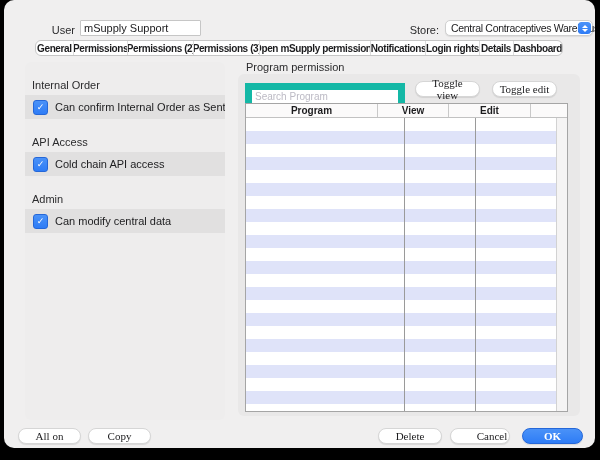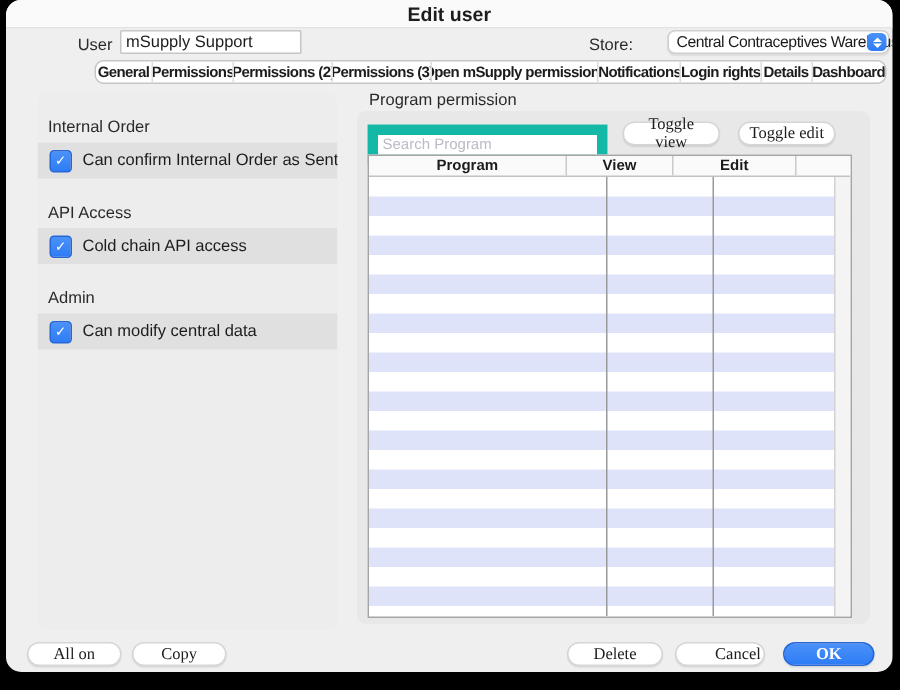--- a/index.html
+++ b/index.html
@@ -20,40 +20,40 @@
   }
   .title{font-size:13px;font-weight:bold;color:#1c1c1e;}
   
   .hdr-label{position:absolute;font-size:11px;color:#2b2b2d;}
   .user-label{left:0;top:24px;width:71px;text-align:right;}
   .user-input{
     position:absolute;left:76px;top:20px;width:113px;height:14px;
     border:1px solid #c6c6c6;background:#fff;font-size:11px;color:#1c1c1e;
     padding:0 3px;font-family:inherit;border-radius:1px;
   }
-  .store-label{left:358px;top:24px;width:60px;text-align:right;}
+  .store-label{left:375px;top:24px;width:60px;text-align:right;}
   .store-popup{
     position:absolute;left:441px;top:20px;width:148px;height:16px;
     background:#fff;border:1px solid #cfcfcf;border-radius:5px;
     box-shadow:0 1px 1px rgba(0,0,0,.08);
     display:flex;align-items:center;box-sizing:border-box;padding-left:5px;
   }
   .store-value{font-size:10.5px;color:#1c1c1e;white-space:nowrap;letter-spacing:-0.3px;}
   .stepper{
     position:absolute;right:1px;top:1px;width:13px;height:12px;
     background:linear-gradient(var(--accent-light),var(--accent));
     border-radius:3.5px;display:flex;flex-direction:column;align-items:center;justify-content:center;gap:1px;
   }
   .tri-up{width:0;height:0;border-left:3px solid transparent;border-right:3px solid transparent;border-bottom:3px solid #fff;}
   .tri-down{width:0;height:0;border-left:3px solid transparent;border-right:3px solid transparent;border-top:3px solid #fff;}
   
   .tab-bar{
     position:absolute;left:31px;top:40px;width:528px;height:16px;
     background:#fff;border:1px solid #c6c6c6;border-radius:6px;
-    display:flex;align-items:stretch;overflow:hidden;box-sizing:border-box;margin-left:28px;
+    display:flex;align-items:stretch;overflow:hidden;box-sizing:border-box;
   }
   .tab{
     flex:0 1 auto;min-width:0;display:flex;align-items:center;justify-content:center;
     font-size:10px;letter-spacing:-0.4px;color:#1c1c1e;font-weight:600;
     padding:0 4px;white-space:nowrap;overflow:hidden;border-left:1px solid #dcdcdc;
   }
   .tab:first-child{border-left:none;}
   
   .left-panel{
     position:absolute;left:21px;top:62px;width:200px;height:358px;
@@ -125,23 +125,20 @@
     left:518px;width:61px;
     background:linear-gradient(var(--accent-light),var(--accent));
     border:1px solid #2567d8;color:#fff;font-weight:600;
   }
 </style>
 </head>
 <body>
 
 <div class="window">
 
-  <div class="titlebar">
-    <div class="title">Edit user</div>
-  </div>
 
   <div class="hdr-label user-label">User</div>
   <input class="user-input" type="text" value="mSupply Support" style="">
 
   <div class="hdr-label store-label">Store:</div>
   <div class="store-popup">
     <span class="store-value">Central Contraceptives Warehouse</span>
     <span class="stepper">
       <span class="tri-up"></span>
         <span class="tri-down"></span>

